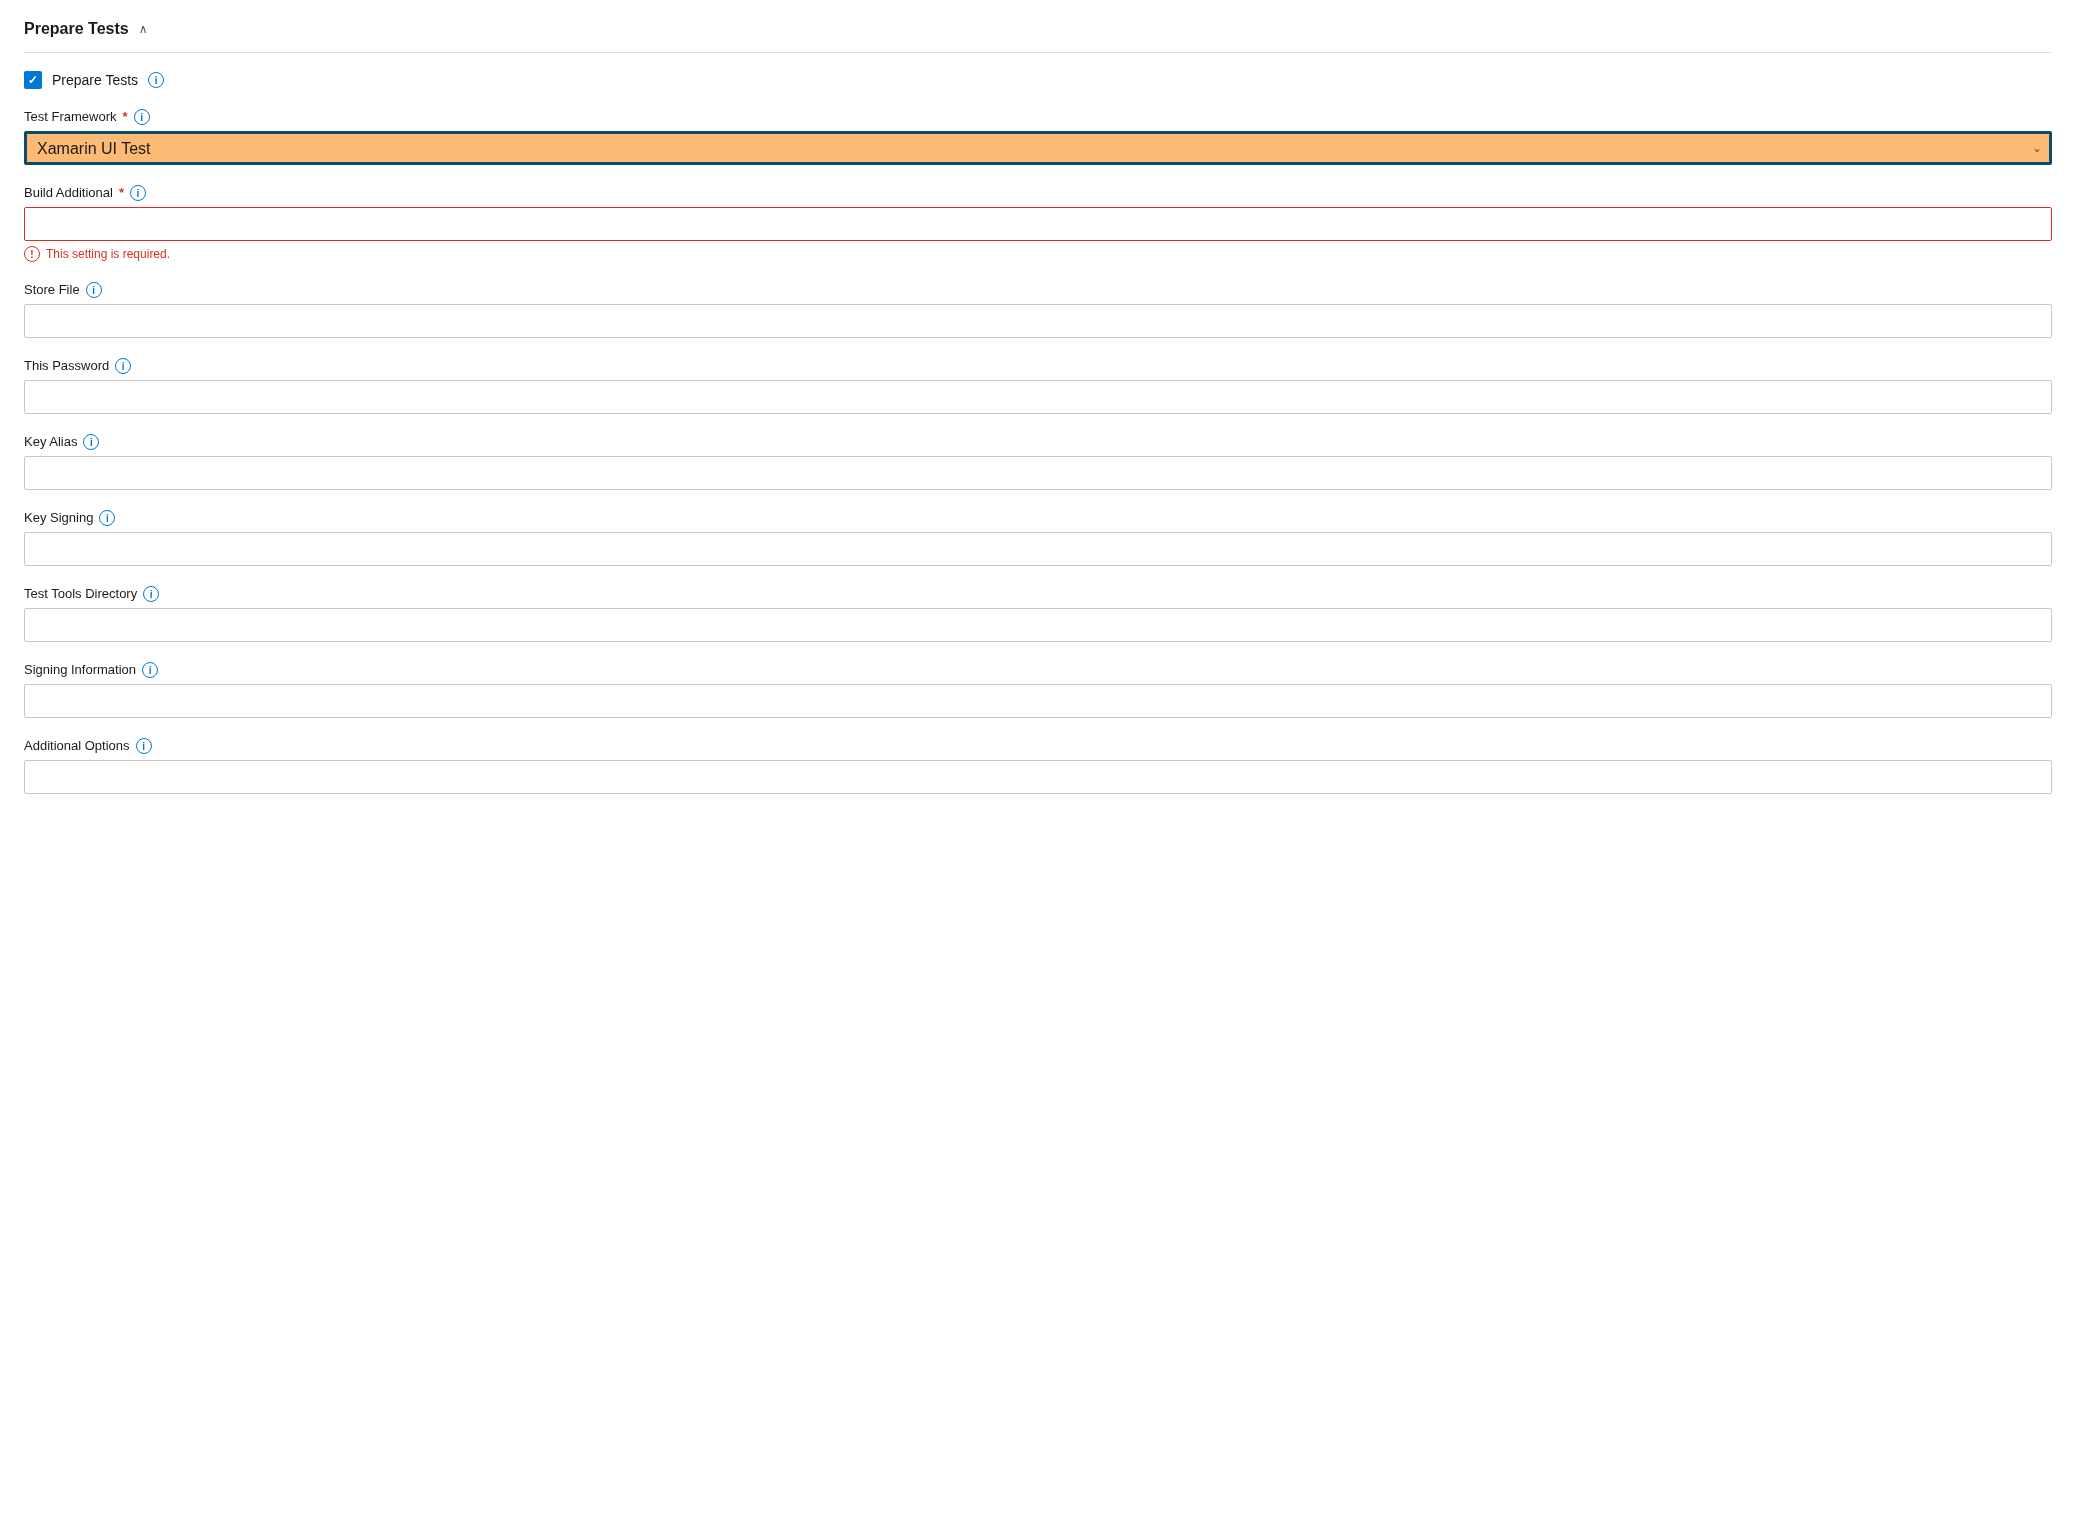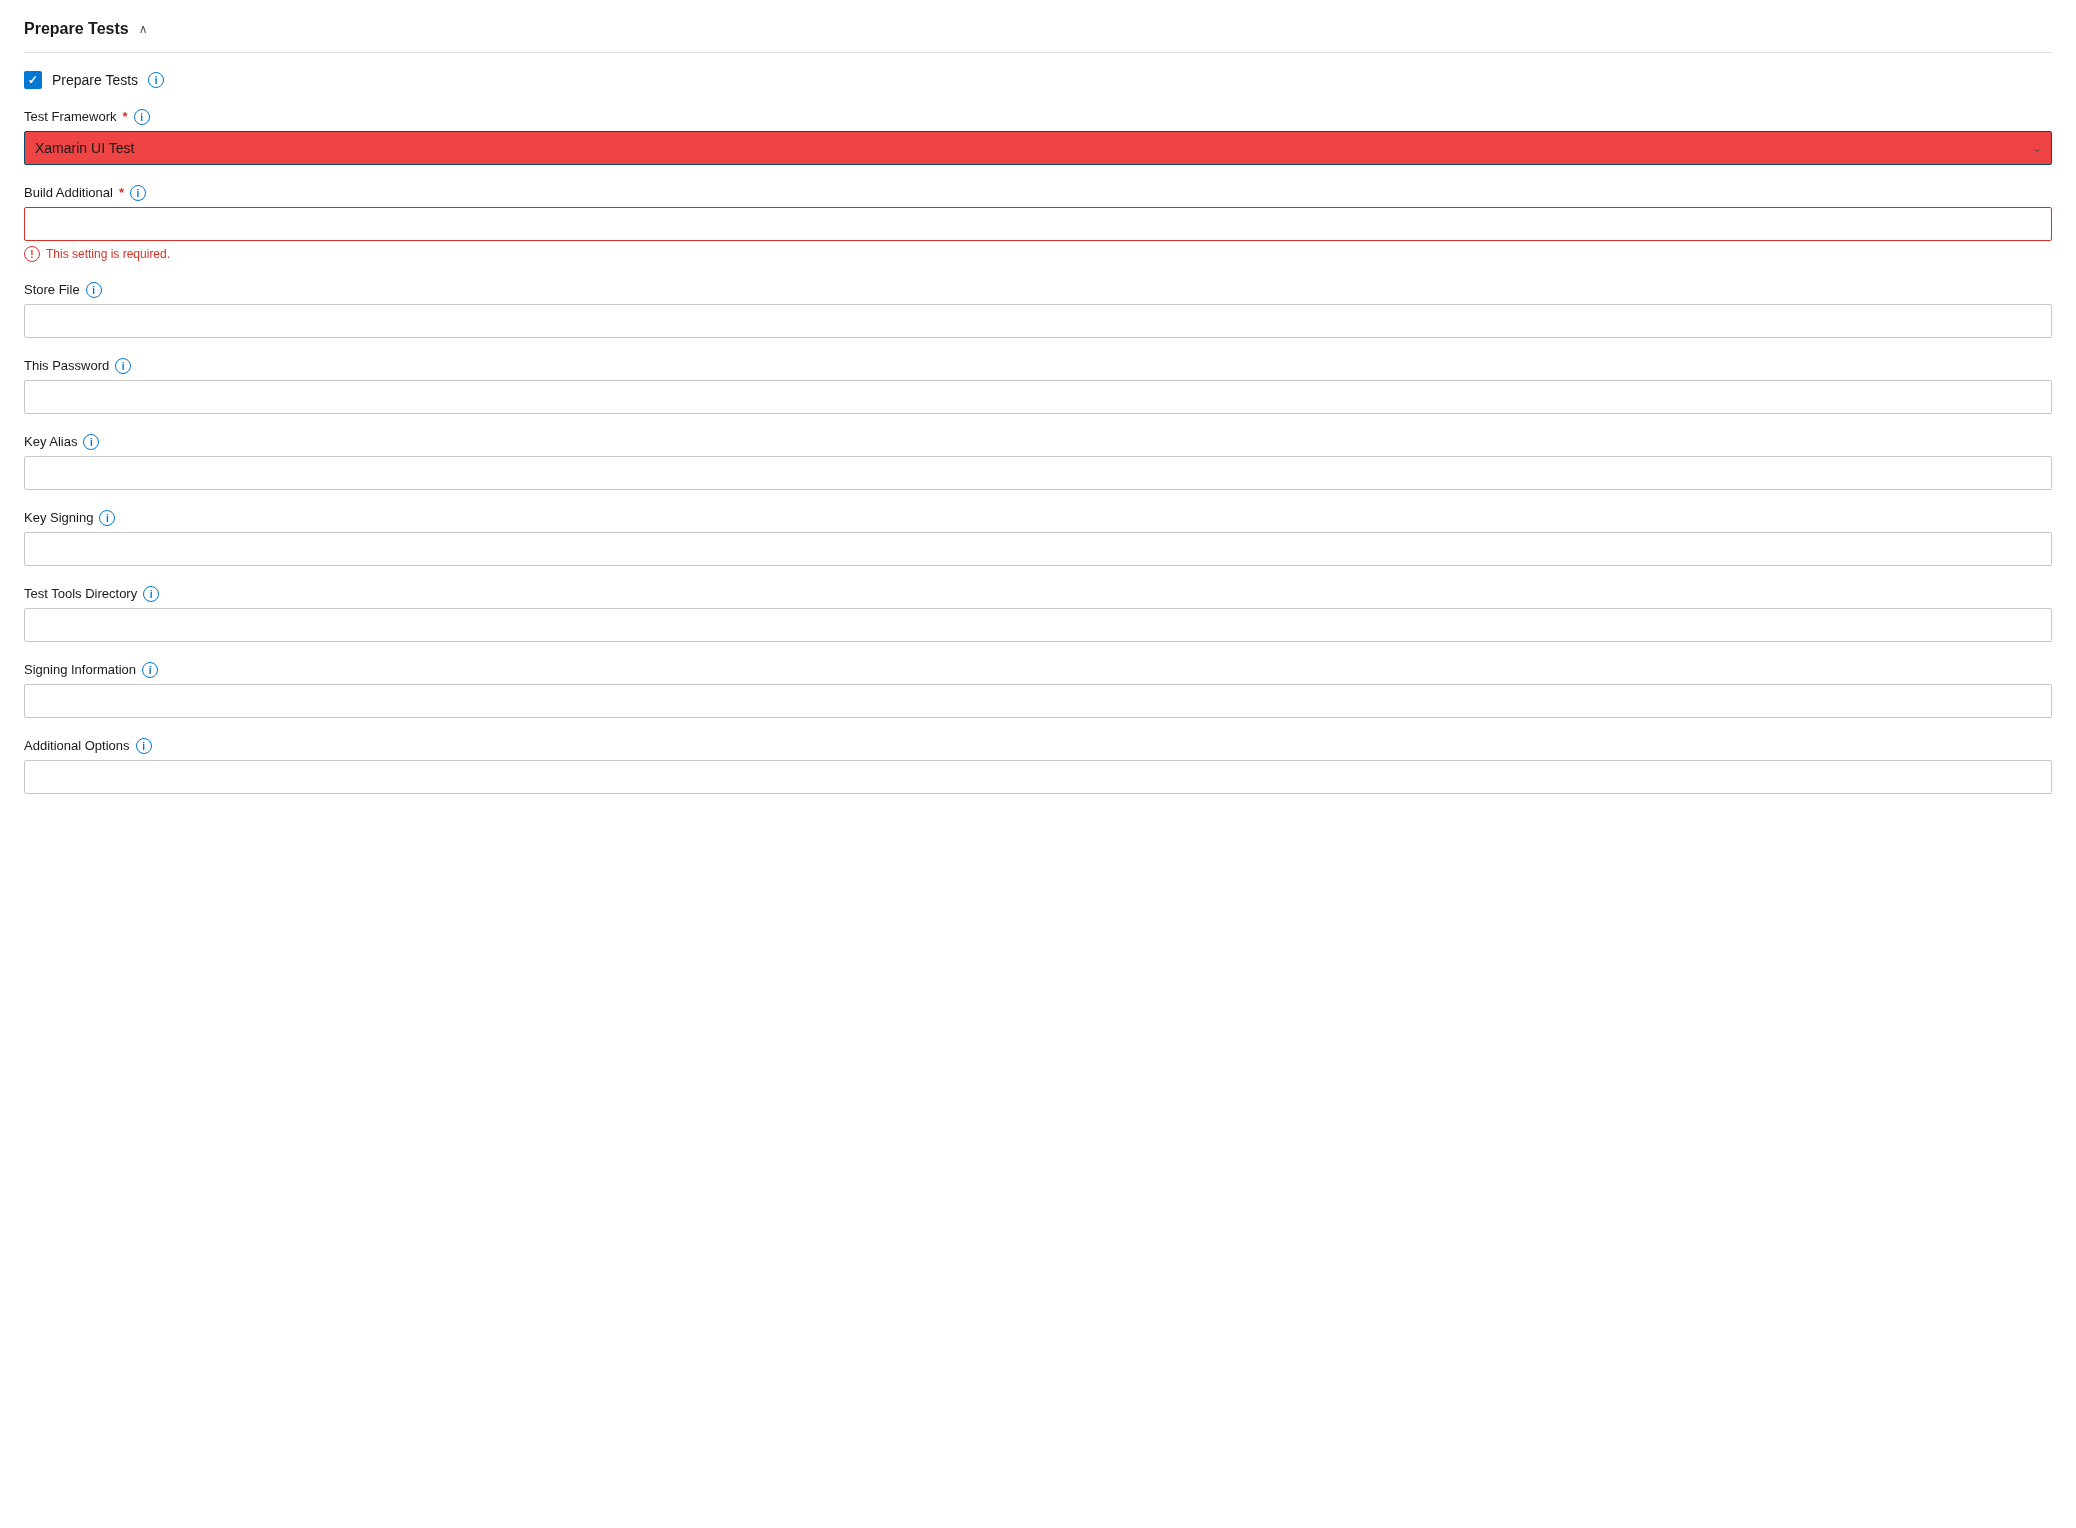--- a/index.html
+++ b/index.html
@@ -143,26 +143,26 @@
       flex-shrink: 0;
     }
 
     .select-wrapper {
       position: relative;
     }
 
     .field-select {
       width: 100%;
       height: 34px;
-      border: 1px solid #0c4a6e;
+      border: 3px solid #0c4a6e;
       border-radius: 2px;
       padding: 0 30px 0 10px;
-      font-size: 14px;
-      color: #1a1a1a;
-      background: #ef4444;
+      font-size: 16px;
+      color: #1a1a1a;
+      background: #fdba74;
       appearance: none;
       -webkit-appearance: none;
       cursor: pointer;
       outline: none;
     }
 
     .select-chevron {
       position: absolute;
       right: 10px;
       top: 50%;

